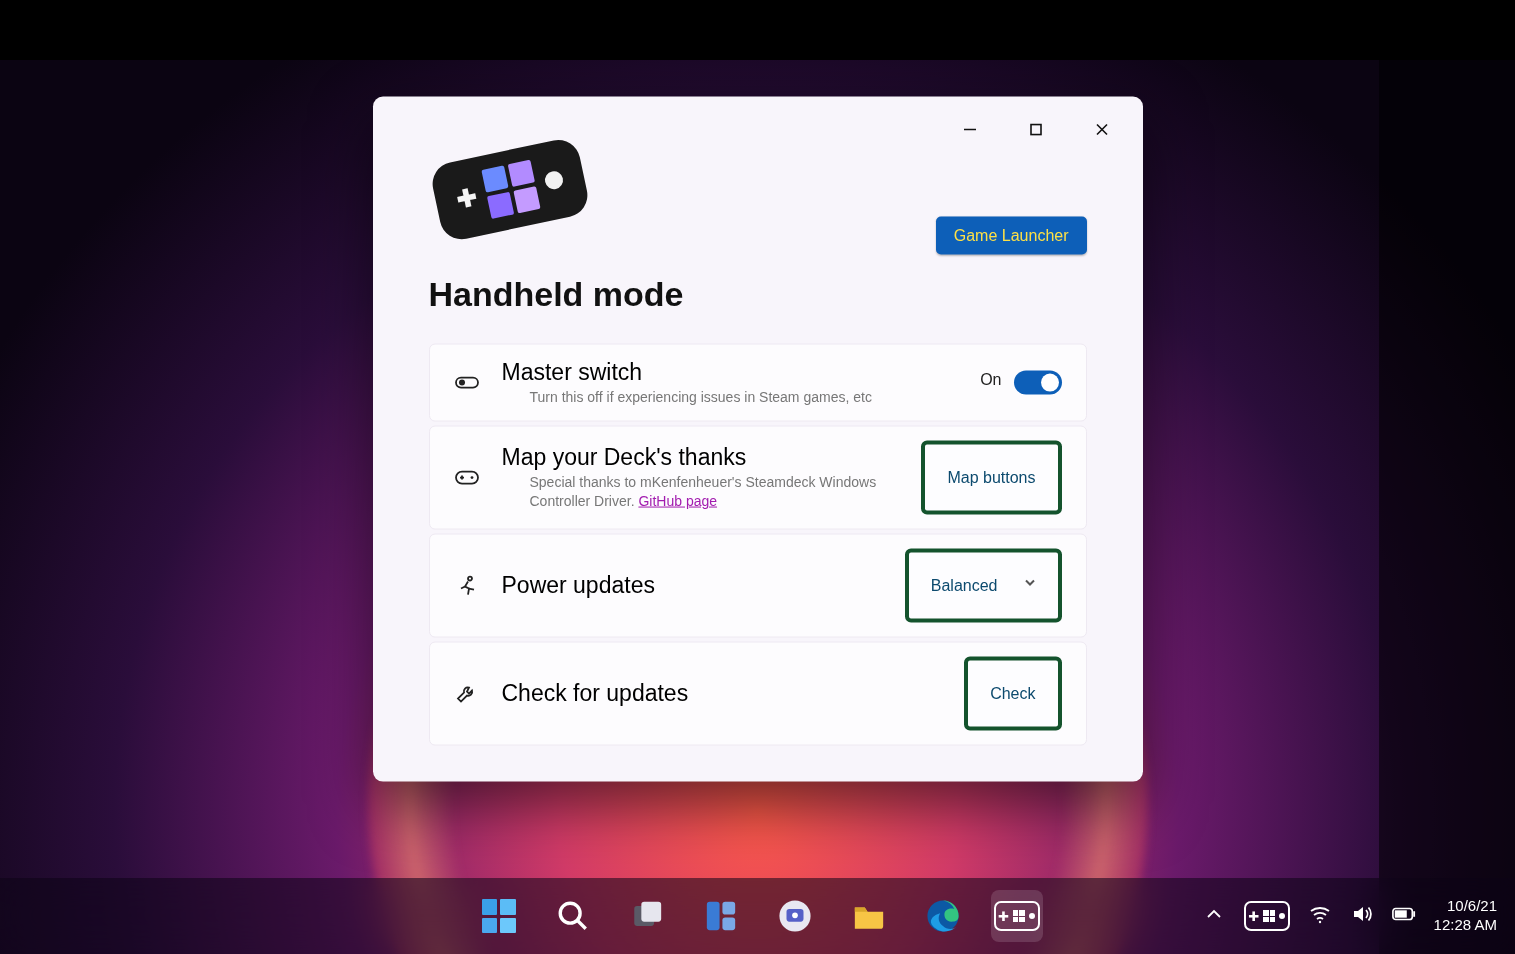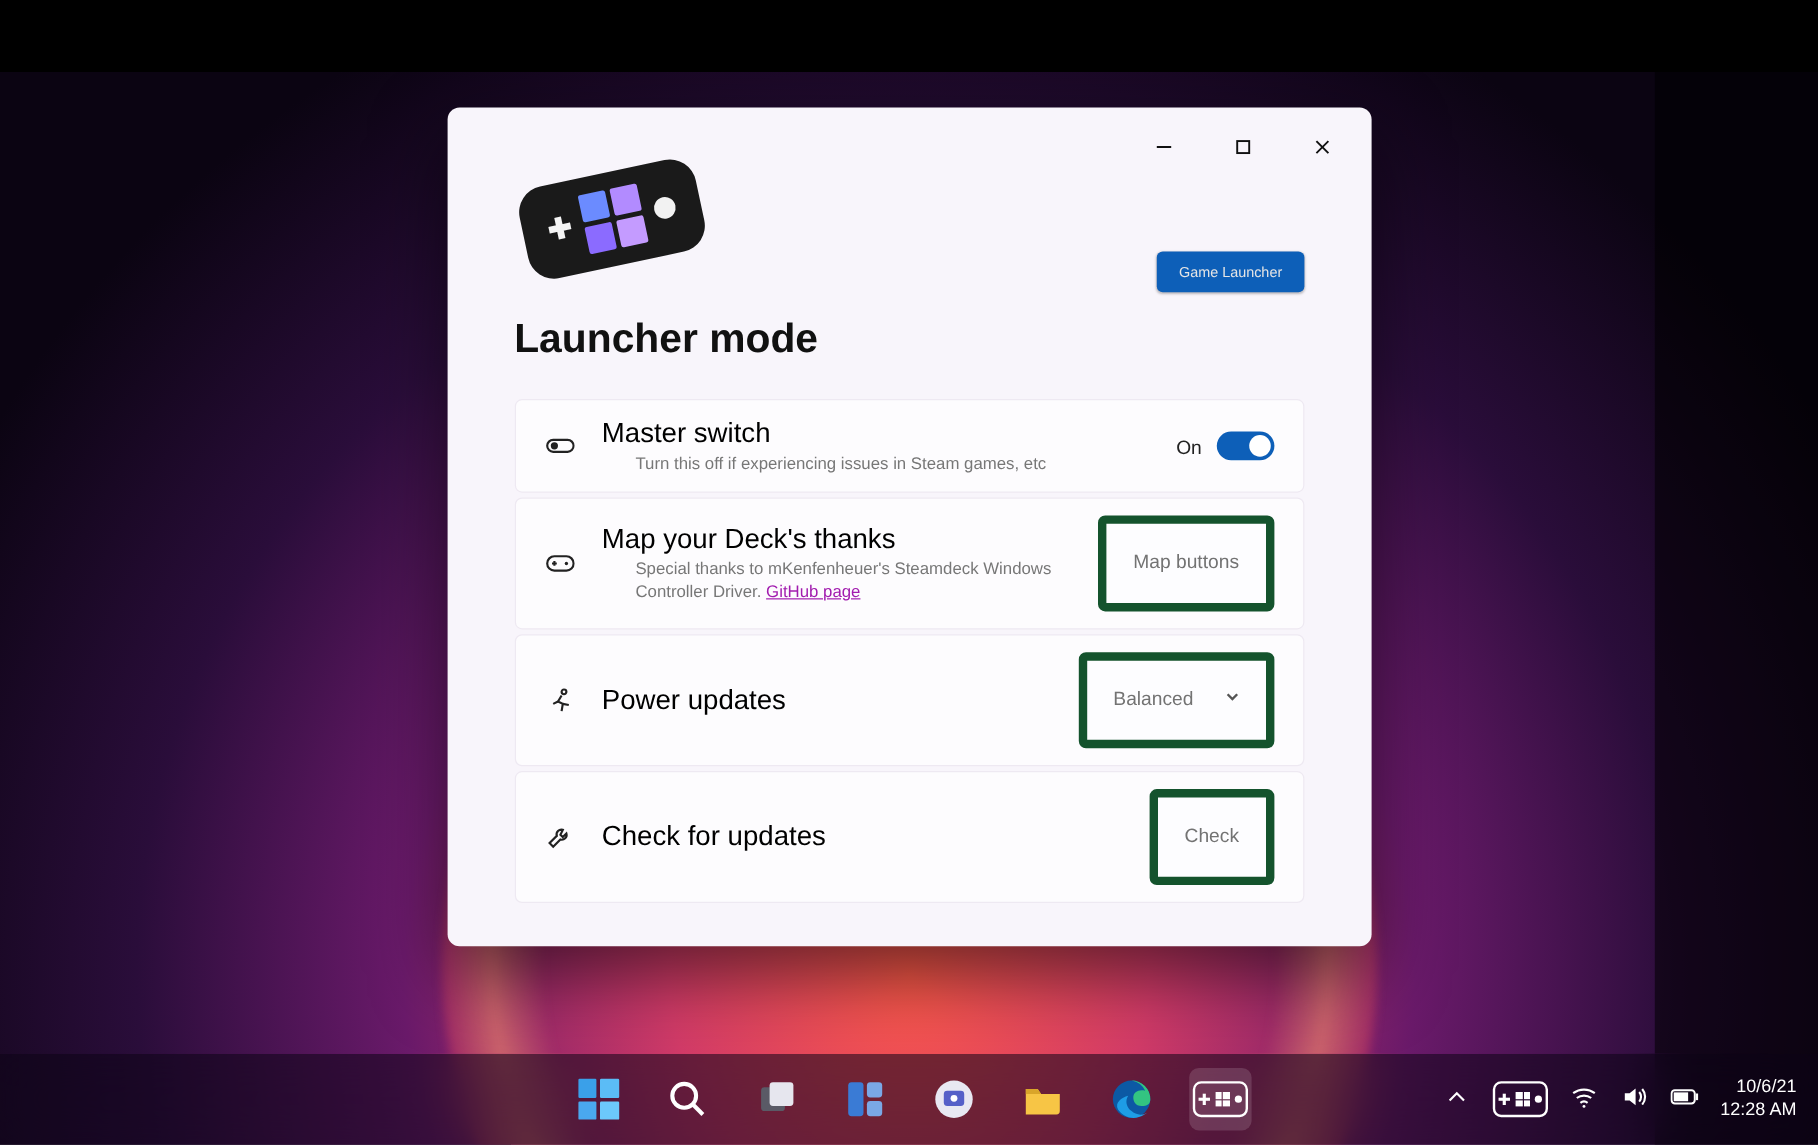--- a/index.html
+++ b/index.html
@@ -76,25 +76,25 @@
     gap: 4px;
     width: 50px; height: 50px;
   }
   .logo-tiles div { border-radius: 2px; }
   .t1{background:#6b8bff;} .t2{background:#b28bff;} .t3{background:#8b6bff;} .t4{background:#c49bff;}
   .logo-dot { width: 18px; height: 18px; border-radius: 50%; background: #f2f2f2; }
 
   .launcher-btn {
     margin-top: 72px;
     background: #0d5fb8;
-    color: #e5e5e5;
+    color: #fde047;
     border: none;
     border-radius: 5px;
     padding: 10px 18px;
-    font-size: 12px;
+    font-size: 16px;
     box-shadow: 0 1px 2px rgba(0,0,0,.25);
     cursor: pointer;
     margin-left: 40px;
   }
 
   .page-title {
     font-size: 34px;
     font-weight: 600;
     color: #111;
     margin: 20px 0 30px 0;
@@ -110,38 +110,38 @@
     align-items: center;
     gap: 22px;
   }
   .card .icon { width: 26px; display:flex; justify-content:center; color:#222; }
   .card .icon svg { width: 24px; height: 24px; stroke:#222; stroke-width:1.8; fill:none; }
   .card .text { flex: 1; }
   .card .title { font-size: 23px; color:#000000; }
   .card .sub   { font-size: 14px; color:#777; margin-top:2px; line-height:1.35;margin-left:28px; }
   .card .sub a { color:#a21caf; text-decoration: underline; }
 
-  .toggle-wrap { display:flex; align-items:flex-end; gap:12px; }
+  .toggle-wrap { display:flex; align-items:flex-start; gap:12px; }
   .toggle-label { font-size: 16px; color:#222; }
   .toggle {
     width: 48px; height: 24px; border-radius: 12px;
     background: #0d5fb8; position: relative;
   }
   .toggle::after {
     content:""; position:absolute; right:3px; top:3px;
     width:18px; height:18px; border-radius:50%; background:#fff;
   }
 
   .ghost-btn {
     background:#fdfdff;
-    border:7px solid #14532d;
+    border:4px solid #14532d;
     border-radius:6px;
     padding: 24px 22px;
     font-size: 16px;
-    color:#737373;
+    color:#0c4a6e;
     cursor:pointer;
   }
   .select-btn {
     display:flex; align-items:flex-start; gap:26px;
   }
   .select-btn svg { width:12px; height:12px; stroke:#555; stroke-width:2; fill:none; }
 
   
   .taskbar {
     position:absolute; left:0; right:0; bottom:0;
@@ -226,21 +226,21 @@
               <div class="t2"></div>
               <div class="t3"></div>
               <div class="t4"></div>
           </div>
           <div class="logo-dot"></div>
         </div>
       </div>
       <button class="launcher-btn">Game Launcher</button>
     </div>
 
-    <h1 class="page-title">Launcher mode</h1>
+    <h1 class="page-title">Handheld mode</h1>
 
     <div class="card-list">
 
       <div class="card">
         <div class="icon">
           <svg viewBox="0 0 24 12">
               <rect x="1" y="1" width="22" height="10" rx="5"></rect>
               <circle cx="7" cy="6" r="3" fill="#222" stroke="none"></circle>
             </svg>
         </div>

